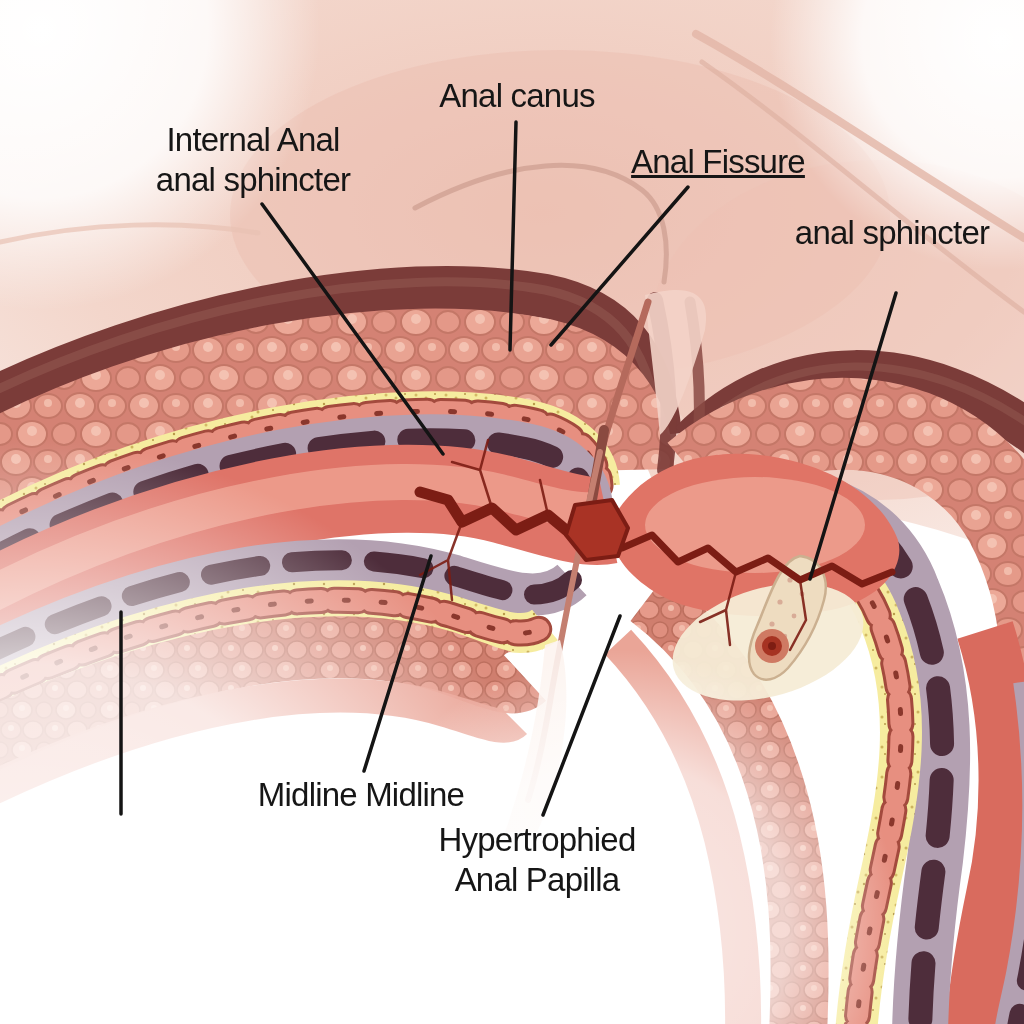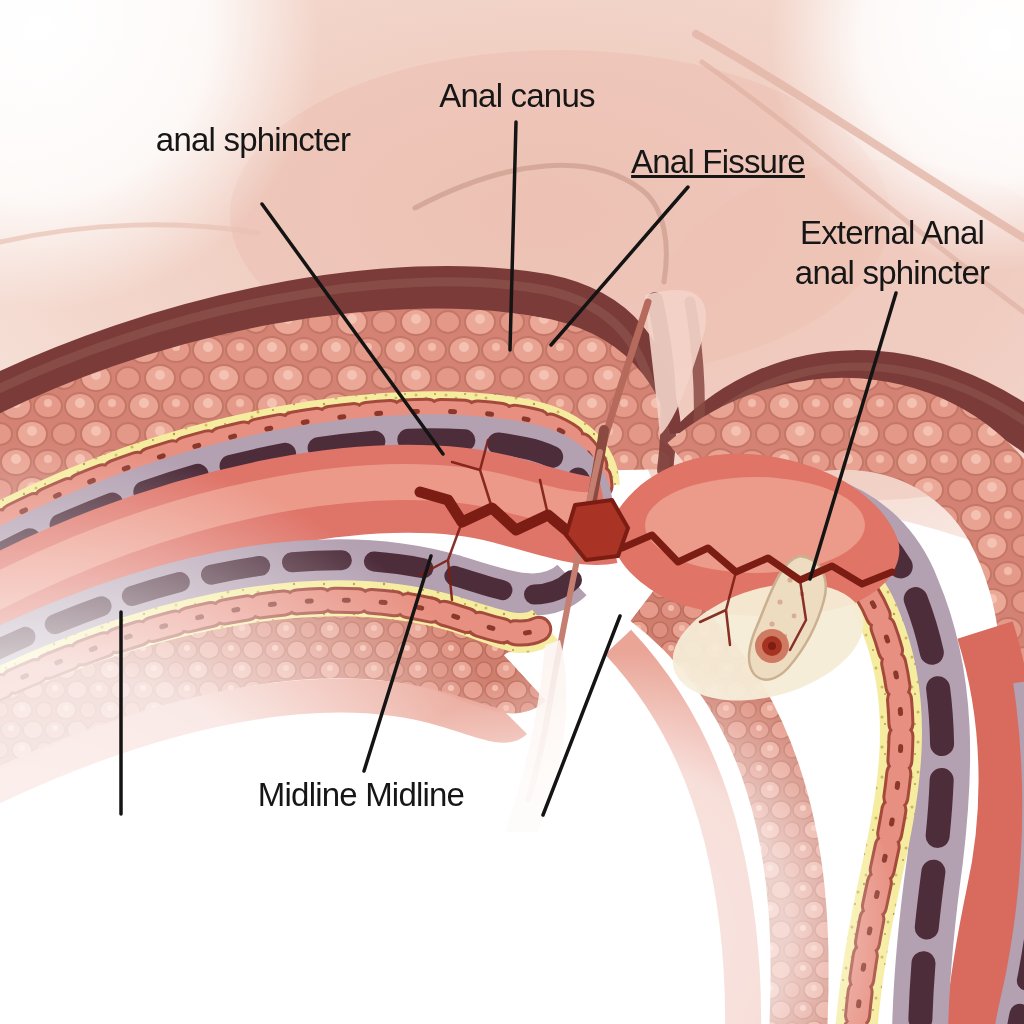--- a/index.html
+++ b/index.html
@@ -194,31 +194,35 @@
       <line x1="121" y1="612" x2="121" y2="814"></line>
       <line x1="620" y1="616" x2="543" y2="815"></line>
     </g>
   </svg>
 
   <div class="label" style="left:517px;top:76px;">
     <span>Anal canus</span>
   </div>
 
   <div class="label" style="left:253px;top:120px;">
+    <span>Internal Anal</span>
     <span>anal sphincter</span>
   </div>
 
   <div class="label" style="left:718px;top:142px;text-decoration:underline;">
     <span>Anal Fissure</span>
   </div>
 
   <div class="label" style="left:892px;top:213px;">
-    <span>External Anal</span>
     <span>anal sphincter</span>
   </div>
 
   <div class="label" style="left:361px;top:775px;">
     <span>Midline Midline</span>
   </div>
 
 
+  <div class="label" style="left:537px;top:820px;">
+    <span>Hypertrophied</span>
+    <span>Anal Papilla</span>
+  </div>
 
 </div>
 
 </body></html>

